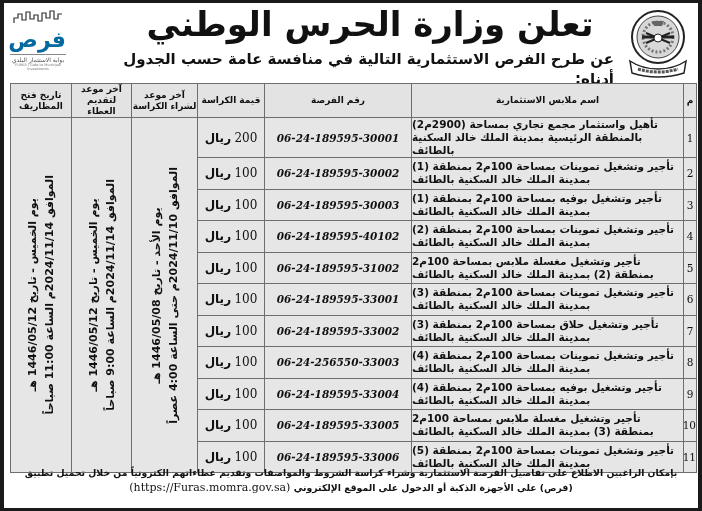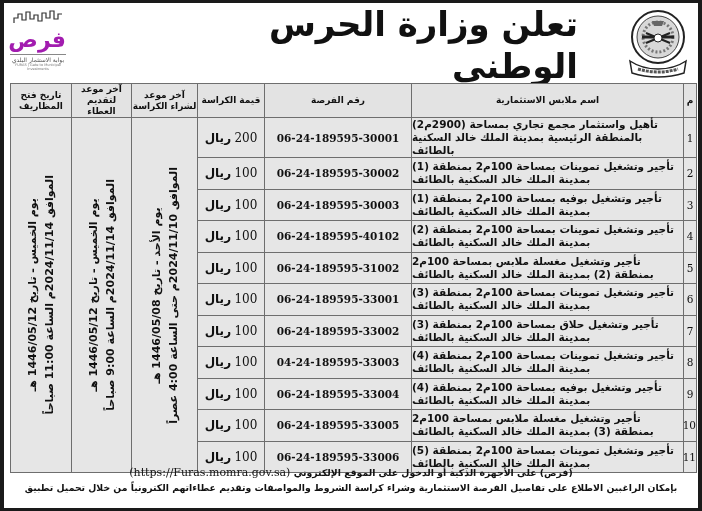--- a/index.html
+++ b/index.html
@@ -1,34 +1,34 @@
 <!DOCTYPE html>
 <html><head>
 <meta charset="utf-8">
 <style>
   html, body { margin:0; padding:0; }
   body { width:702px; height:511px; background:#fff; overflow:hidden; font-family:"DejaVu Sans", sans-serif; color:#111; }
   .page { position:relative; width:702px; height:511px; box-sizing:border-box; border:3px solid #1a1a1a; border-left-width:4px; border-right-width:4px; background:#fff; }
   .header { position:absolute; left:0; top:0; width:100%; height:80px; }
   .logo-left { position:absolute; left:6px; top:6px; width:56px; height:68px; text-align:center; }
   .logo-left .skyline { height:14px; margin:0 auto; width:50px; }
-  .logo-left .brand { font-weight:bold; font-size:22px; line-height:24px; color:#a21caf; direction:rtl; }
+  .logo-left .brand { font-weight:bold; font-size:22px; line-height:24px; color:#0369a1; direction:rtl; }
   .logo-left .sub1 { font-size:6px; color:#555; direction:rtl; border-top:1px solid #888; margin-top:2px; padding-top:1px; }
   .logo-left .sub2 { font-size:3.5px; color:#777; }
   .emblem { position:absolute; right:8px; top:4px; width:64px; height:72px; }
-  .title { position:absolute; left:140px; right:120px; top:0px; direction:rtl; font-weight:bold; font-size:34px; line-height:42px; font-family:"DejaVu Sans", sans-serif; color:#111; }
+  .title { position:absolute; left:140px; right:102px; top:0px; text-align:center; direction:rtl; font-weight:bold; font-size:34px; line-height:42px; font-family:"DejaVu Sans", sans-serif; color:#111; }
   .subtitle { position:absolute; left:90px; right:84px; top:46px; text-align:right; direction:rtl; font-weight:bold; font-size:15px; line-height:20px; color:#111; }
 
   table.grid { position:absolute; left:6px; top:80px; width:686px; border-collapse:collapse; direction:rtl; table-layout:fixed; background:#e6e6e6; }
   table.grid th, table.grid td { border:1px solid #6e6e6e; padding:0; }
   table.grid th { background:#e3e3e3; font-size:9px; font-weight:bold; height:27px; line-height:11px; text-align:center; }
   table.grid td { height:30.5px; font-size:10.5px; }
   td.num { text-align:center; font-family:"DejaVu Serif", serif; font-size:13px; }
   td.name { text-align:left; font-weight:bold; font-size:10px; line-height:13px; padding:0 3px; }
-  td.oid { text-align:center; font-family:"DejaVu Serif", serif; font-weight:bold; font-size:12px; direction:ltr; }
+  td.oid { text-align:center; font-family:"DejaVu Serif", serif; font-weight:bold; font-size:12px; direction:ltr;font-style:italic; }
   td.price { text-align:center; direction:rtl; }
   td.price .amt { font-family:"DejaVu Serif", serif; font-size:12px; }
   td.price .cur { font-weight:bold; font-size:12px; }
   td.vert { vertical-align:middle; text-align:center; position:relative; }
   .vwrap { position:absolute; left:0; top:0; width:100%; height:100%; display:flex; align-items:center; justify-content:center; }
   .vtext { writing-mode:vertical-rl; transform:rotate(180deg); direction:rtl; font-weight:bold; font-size:11px; line-height:17px; white-space:nowrap; text-align:center; }
 
   .footer { position:absolute; left:6px; right:6px; top:462px; text-align:center; direction:rtl; font-weight:bold; font-size:9.3px; line-height:15px; color:#111; }
   .footer .ln { display:block; white-space:nowrap; }
   .footer .url { font-family:"DejaVu Serif", serif; font-weight:normal; font-size:11px; }
@@ -42,20 +42,21 @@
     <div class="logo-left">
       <svg class="skyline" viewBox="0 0 50 14" width="50" height="14">
         <polyline points="1,13 1,8 5,8 5,4 9,4 9,10 13,10 13,2 17,2 17,9 21,9 21,5 25,5 25,11 29,11 29,3 33,3 33,8 37,8 37,1 41,1 41,9 45,9 45,4 49,4" fill="none" stroke="#333" stroke-width="1.2"></polyline>
       </svg>
       <div class="brand">فرص</div>
       <div class="sub1">بوابة الاستثمار البلدي</div>
       <div class="sub2">FURAS | Gate to Municipal Investments</div>
     </div>
 
     <div class="title">تعلن وزارة الحرس الوطني</div>
+    <div class="subtitle">عن طرح الفرص الاستثمارية التالية في منافسة عامة حسب الجدول أدناه:</div>
 
     <svg class="emblem" viewBox="0 0 64 72" width="64" height="72">
       <circle cx="32" cy="30" r="26" fill="#fff" stroke="#222" stroke-width="2"></circle>
       <circle cx="32" cy="30" r="21" fill="#d8d8d8" stroke="#444" stroke-width="1"></circle>
       <circle cx="32" cy="30" r="15" fill="none" stroke="#777" stroke-width="3" stroke-dasharray="2 2"></circle>
       <path d="M26 14 L38 14 L36 19 L28 19 Z" fill="#666"></path>
       <path d="M16 30 L48 30" stroke="#222" stroke-width="3"></path>
       <path d="M20 36 L44 26 M20 26 L44 36" stroke="#222" stroke-width="2"></path>
       <circle cx="32" cy="31" r="4" fill="#fff" stroke="#222"></circle>
       <path d="M4 54 Q16 62 32 62 Q48 62 60 54 L58 66 Q46 70 32 70 Q18 70 6 66 Z" fill="#fff" stroke="#222" stroke-width="1.5"></path>
@@ -147,21 +148,21 @@
       </tr>
       <tr>
         <td class="num">7</td>
         <td class="name">تأجير وتشغيل حلاق بمساحة 100م2 بمنطقة (3) بمدينة الملك خالد السكنية بالطائف</td>
         <td class="oid">06-24-189595-33002</td>
         <td class="price"><span class="amt">100</span> <span class="cur">ريال</span></td>
       </tr>
       <tr>
         <td class="num">8</td>
         <td class="name">تأجير وتشغيل تموينات بمساحة 100م2 بمنطقة (4) بمدينة الملك خالد السكنية بالطائف</td>
-        <td class="oid">04-24-189595-33003</td>
+        <td class="oid">06-24-256550-33003</td>
         <td class="price"><span class="amt">100</span> <span class="cur">ريال</span></td>
       </tr>
       <tr>
         <td class="num">9</td>
         <td class="name">تأجير وتشغيل بوفيه بمساحة 100م2 بمنطقة (4) بمدينة الملك خالد السكنية بالطائف</td>
         <td class="oid">06-24-189595-33004</td>
         <td class="price"><span class="amt">100</span> <span class="cur">ريال</span></td>
       </tr>
       <tr>
         <td class="num">10</td>
@@ -172,17 +173,17 @@
       <tr>
         <td class="num">11</td>
         <td class="name">تأجير وتشغيل تموينات بمساحة 100م2 بمنطقة (5) بمدينة الملك خالد السكنية بالطائف</td>
         <td class="oid">06-24-189595-33006</td>
         <td class="price"><span class="amt">100</span> <span class="cur">ريال</span></td>
       </tr>
     </tbody>
   </table>
 
   <div class="footer">
+    <span class="ln">بإمكان الراغبين الاطلاع على تفاصيل الفرصة الاستثمارية وشراء كراسة الشروط والمواصفات وتقديم عطاءاتهم الكترونياً من خلال تحميل تطبيق</span>
     <span class="ln"><span>(فرص) على الأجهزة الذكية أو الدخول على الموقع الإلكتروني</span> <span class="url">(https://Furas.momra.gov.sa)</span></span>
-    <span class="ln">بإمكان الراغبين الاطلاع على تفاصيل الفرصة الاستثمارية وشراء كراسة الشروط والمواصفات وتقديم عطاءاتهم الكترونياً من خلال تحميل تطبيق</span>
   </div>
 
 </div>
 
 </body></html>

